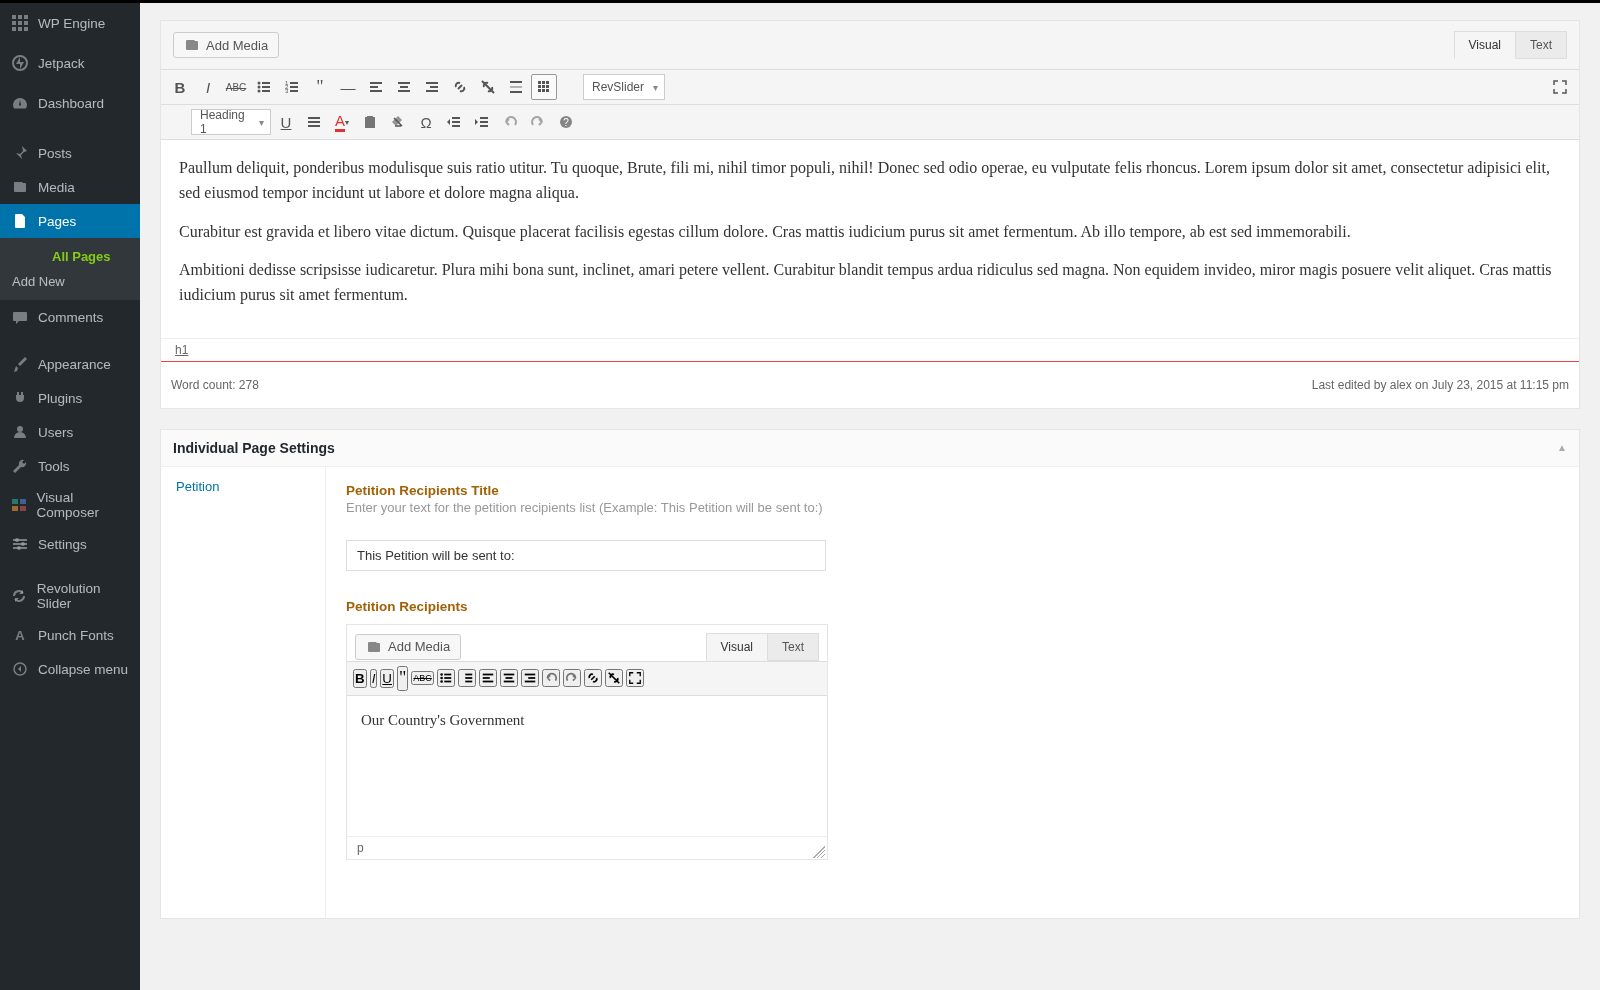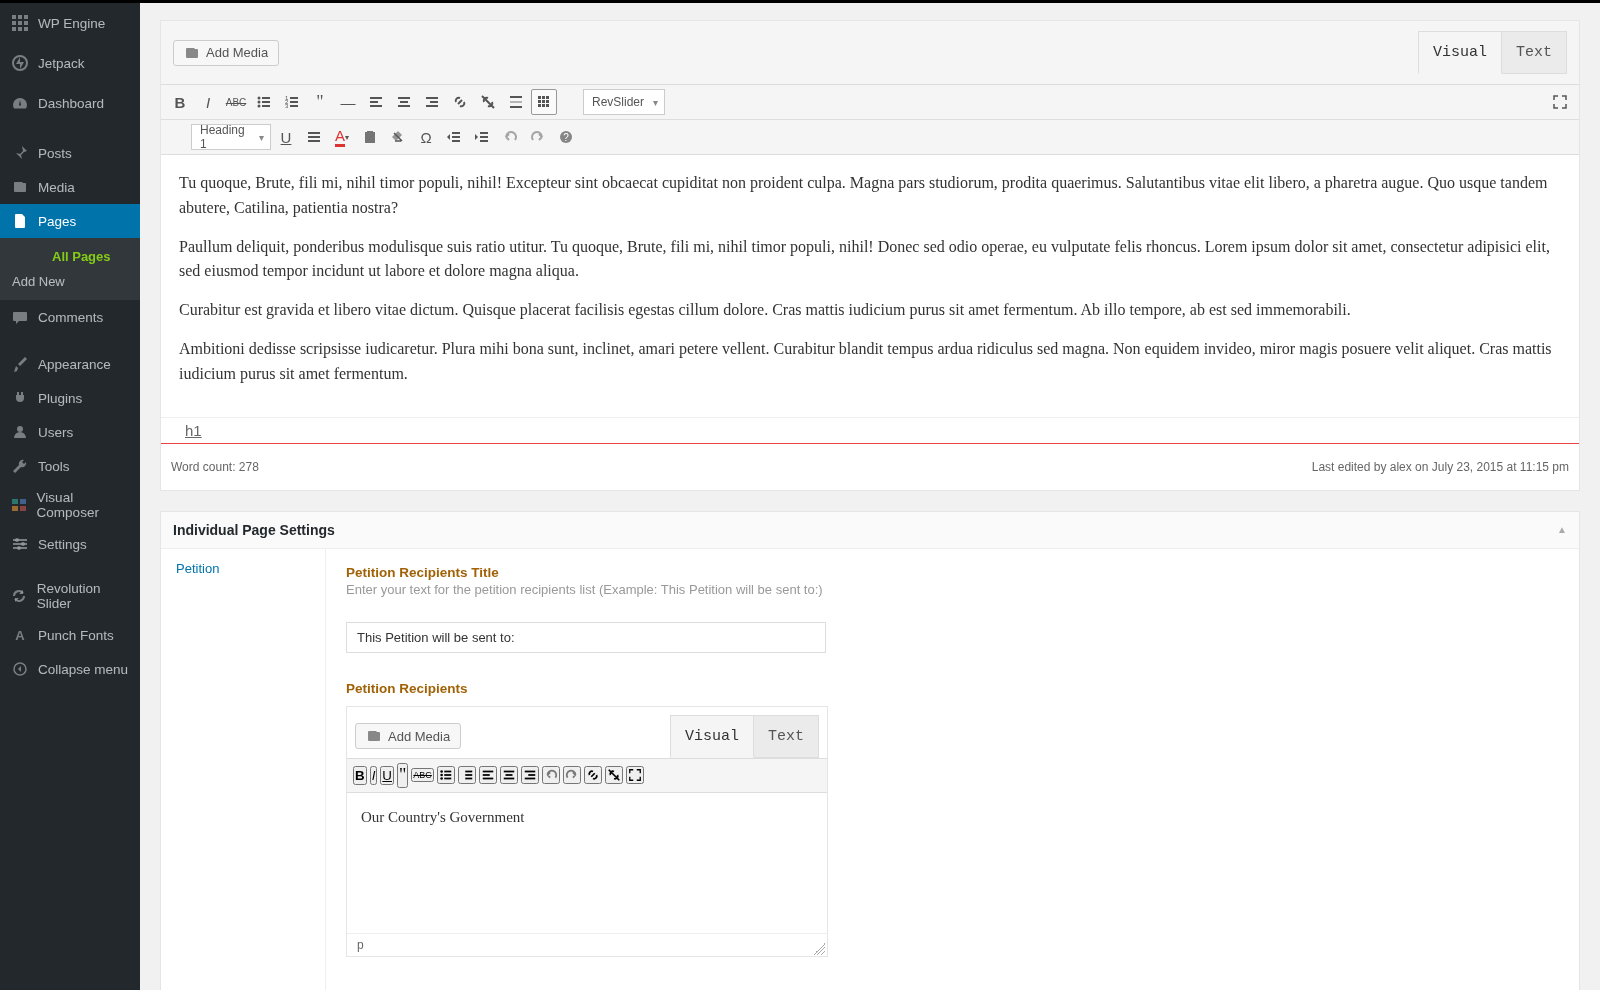--- a/index.html
+++ b/index.html
@@ -23,36 +23,36 @@
 
 
 .content { flex: 1; padding: 20px; padding-top: 20px; }
 
 
 .editor-wrap { background: #fff; border: 1px solid #e5e5e5; }
 .editor-topbar { display: flex; justify-content: space-between; align-items: center; padding: 10px 12px; background: #f5f5f5; border-bottom: 1px solid #ddd; }
 .media-btn { background: #f7f7f7; border: 1px solid #ccc; border-radius: 3px; padding: 4px 10px; font-size: 13px; cursor: pointer; display: inline-flex; align-items: center; gap: 6px; color: #555; }
 .media-btn .mi { width: 16px; height: 16px; display: inline-block; }
 .editor-tabs { display: flex; gap: 0; }
-.ed-tab { padding: 12px 14px; border: 1px solid #ddd; background: #ebebeb; color: #555; font-size: 15px; cursor: pointer; font-family: Liberation Mono, monospace; }
+.ed-tab { padding: 6px 14px; border: 1px solid #ddd; background: #ebebeb; color: #555; font-size: 12px; cursor: pointer; }
 .ed-tab.active { background: #f5f5f5; border-bottom-color: #f5f5f5; color: #333; }
 .ed-tab + .ed-tab { border-left: none; }
 
 
 .tb { background: #f5f5f5; border-bottom: 1px solid #ddd; padding: 4px 6px; display: flex; align-items: center; gap: 2px; flex-wrap: wrap; }
 .tb .tbtn { width: 26px; height: 26px; border: 1px solid transparent; background: transparent; border-radius: 2px; cursor: pointer; display: inline-flex; align-items: center; justify-content: center; color: #555; font-size: 15px; }
 .tb .tbtn.boxed { border: 1px solid #999; background: #fafafa; }
 .tb .dd { height: 26px; border: 1px solid #ccc; background: #fff; padding: 0 20px 0 8px; font-size: 12px; color: #555; display: inline-flex; align-items: center; position: relative; cursor: pointer; margin-left: 24px; }
 .tb .dd::after { content: "▾"; position: absolute; right: 6px; color: #888; font-size: 10px; }
 .tb .fx { flex: 1; }
 
 
 .ed-body { padding: 16px 18px; font-family: Georgia, serif; font-size: 16px; color: #333; line-height: 1.55; min-height: 180px; }
 .ed-body p { margin-bottom: 14px; }
-.ed-path { border-top: 1px solid #eee; padding: 4px 24px; font-size: 15px; color: #666; background: #fff; text-decoration: underline; }
+.ed-path { border-top: 1px solid #eee; padding: 4px 14px; font-size: 12px; color: #666; background: #fff; text-decoration: underline; }
 .ed-status { border-top: 1px solid #ef4444; padding: 16px 10px; font-size: 12px; color: #666; display: flex; justify-content: space-between; background: #fff; }
 
 
 .postbox { margin-top: 20px; border: 1px solid #e5e5e5; background: #fff; }
 .postbox-head { background: #fafafa; border-bottom: 1px solid #eee; padding: 10px 12px; font-weight: 600; font-size: 14px; color: #23282d; display: flex; justify-content: space-between; align-items: center; }
 .postbox-body { display: flex; }
 .settings-nav { width: 165px; border-right: 1px solid #eee; }
 .settings-nav .snav { padding: 12px 15px; font-size: 13px; cursor: pointer; }
 .settings-nav .snav.active { color: #0073aa; background: #fff; }
 .settings-pane { flex: 1; padding: 16px 20px 30px; max-width: 540px; }
@@ -421,21 +421,20 @@
           </button>
         <button class="tbtn">
             <svg width="16" height="16" viewBox="0 0 16 16">
               <circle cx="8" cy="8" r="6" fill="currentColor" opacity=".7"></circle>
               <text x="8" y="12" text-anchor="middle" fill="#fff" font-size="10">?</text>
             </svg>
           </button>
       </div>
 
       <div class="ed-body">
-        <p>Tu quoque, Brute, fili mi, nihil timor populi, nihil! Excepteur sint obcaecat cupiditat non proident culpa. Magna pars studiorum, prodita quaerimus. Salutantibus vitae elit libero, a pharetra augue. Quo usque tandem abutere, Catilina, patientia nostra?</p>
         <p>Paullum deliquit, ponderibus modulisque suis ratio utitur. Tu quoque, Brute, fili mi, nihil timor populi, nihil! Donec sed odio operae, eu vulputate felis rhoncus. Lorem ipsum dolor sit amet, consectetur adipisici elit, sed eiusmod tempor incidunt ut labore et dolore magna aliqua.</p>
         <p>Curabitur est gravida et libero vitae dictum. Quisque placerat facilisis egestas cillum dolore. Cras mattis iudicium purus sit amet fermentum. Ab illo tempore, ab est sed immemorabili.</p>
         <p>Ambitioni dedisse scripsisse iudicaretur. Plura mihi bona sunt, inclinet, amari petere vellent. Curabitur blandit tempus ardua ridiculus sed magna. Non equidem invideo, miror magis posuere velit aliquet. Cras mattis iudicium purus sit amet fermentum.</p>
       </div>
       <div class="ed-path">h1</div>
       <div class="ed-status">
         <span>Word count: 278</span>
         <span>Last edited by alex on July 23, 2015 at 11:15 pm</span>
       </div>
     </div>

